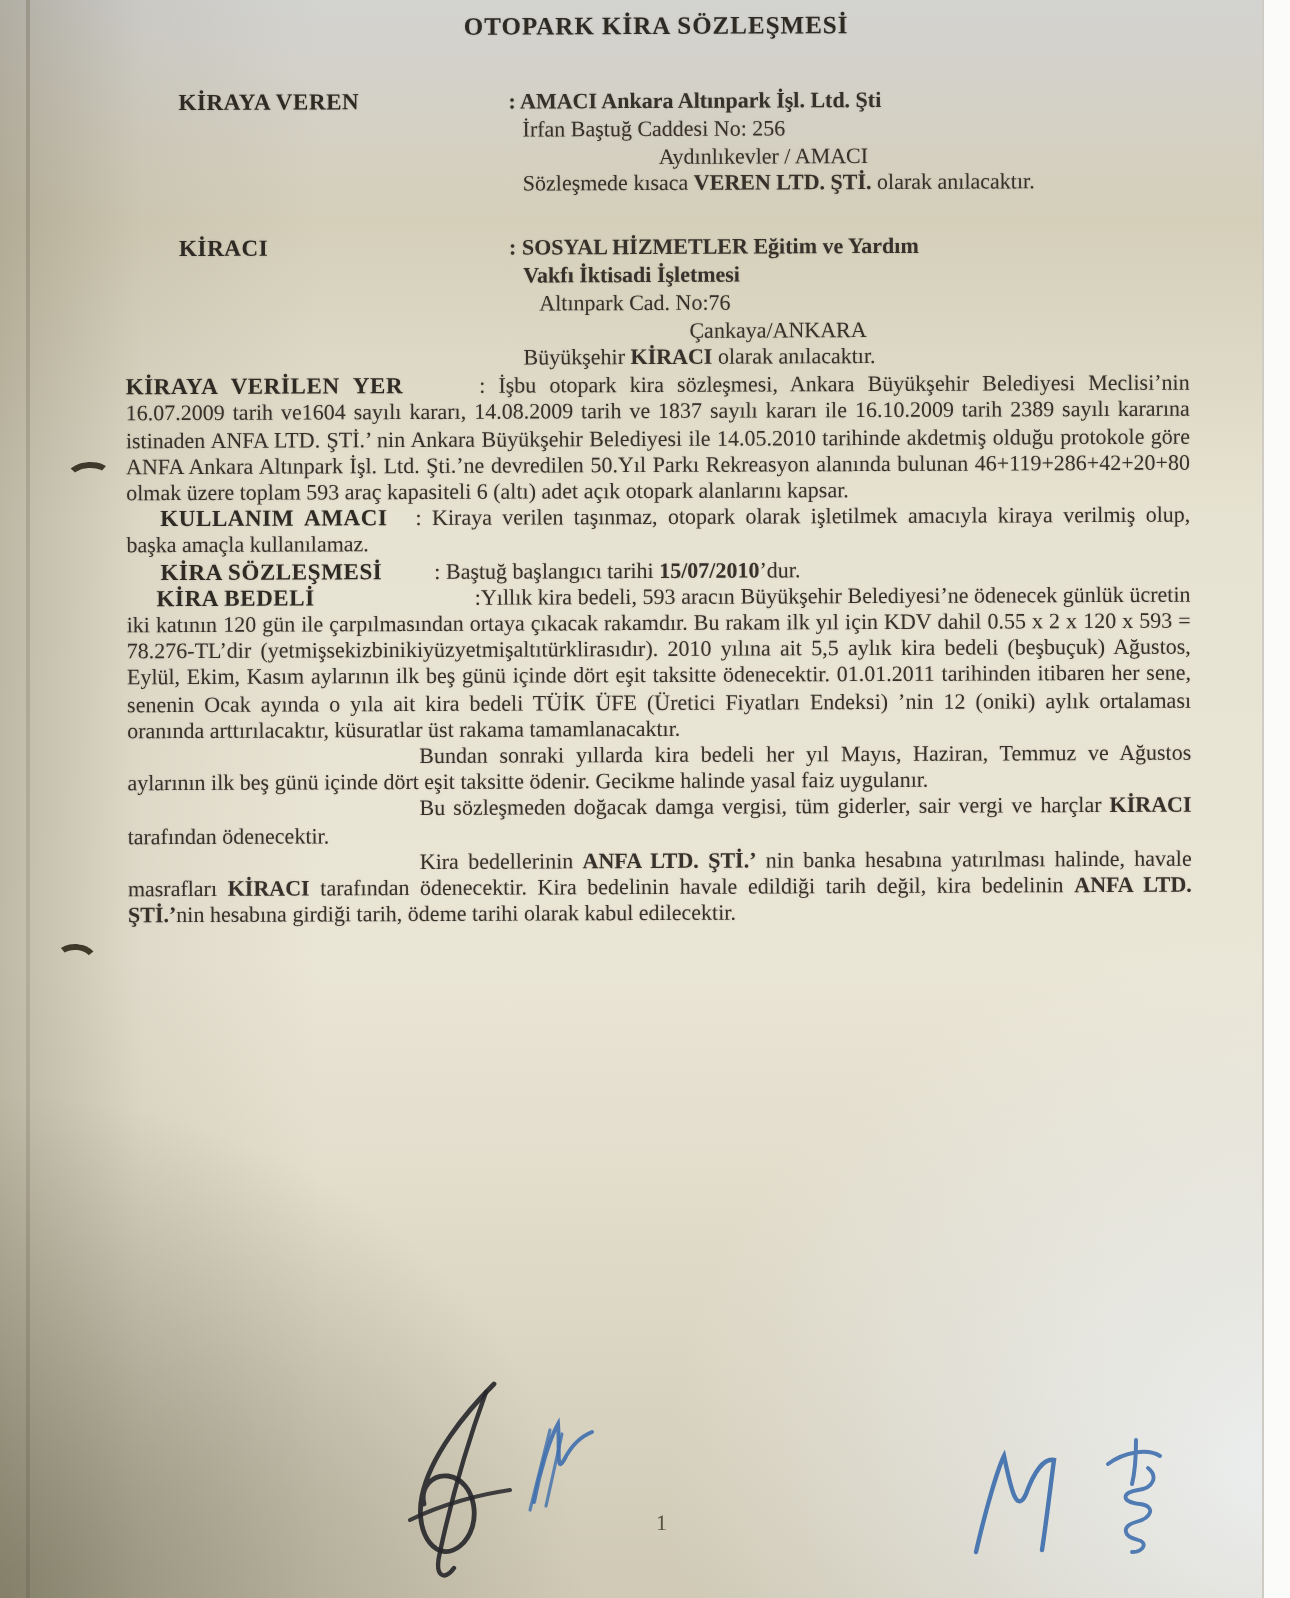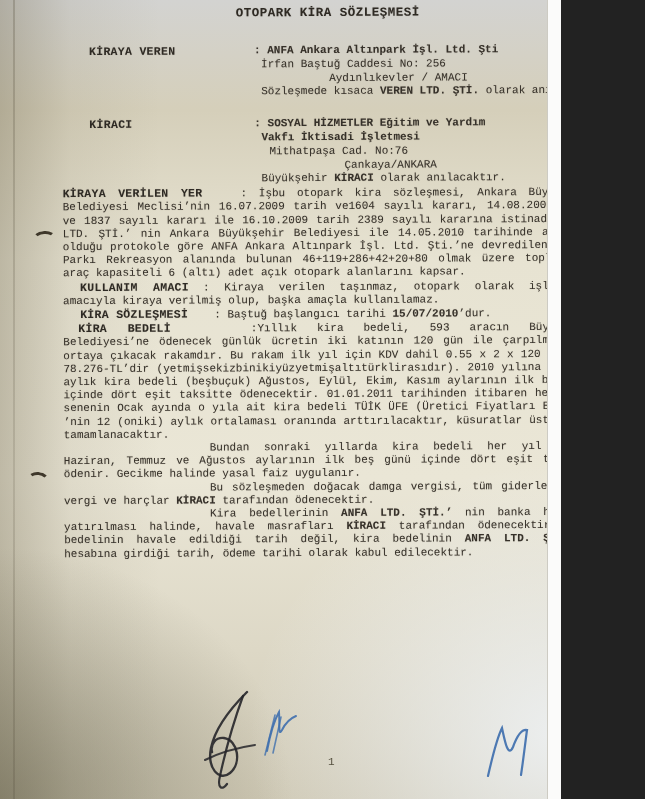--- a/index.html
+++ b/index.html
@@ -1,20 +1,20 @@
 <!DOCTYPE html>
 <html lang="tr"><head>
 <meta charset="utf-8">
 <style>
   html,body{margin:0;padding:0;background:#222;}
   .photo{
     position:relative;
-    width:561px;height:799px;
+    width:645px;height:799px;
     overflow:hidden;
-    font-family:Liberation Mono, monospace;
+    font-family:Liberation Serif, serif;
     color:#36312a;
     background:
       radial-gradient(ellipse 480px 420px at 100% 92%, rgba(240,244,248,0.85), rgba(240,244,248,0) 65%),
       radial-gradient(ellipse 430px 370px at 0% 100%, rgba(92,88,66,0.50), rgba(92,88,66,0) 68%),
       linear-gradient(to right, rgba(120,112,88,0.38), rgba(120,112,88,0.10) 70px, rgba(120,112,88,0) 160px),
       linear-gradient(to bottom, #d3d3d1 0px, #d5cfba 110px, #e7e3d2 260px, #eae6d6 480px, #ddd8c6 650px, #cfc9b5 799px);
   }
   .scan-edge{
     position:absolute;top:0;right:0;bottom:0;width:13px;
     background:#fbfbfa;border-left:1px solid rgba(160,155,140,0.5);
@@ -96,33 +96,33 @@
   <div class="bmark m1"></div>
   <div class="bmark m2"></div>
 
   <div class="content">
 
     <h1 class="doc-title">OTOPARK KİRA SÖZLEŞMESİ</h1>
 
     <section class="party first">
       <div class="plabel">KİRAYA VEREN</div>
       <div class="pvalue">
-        <div class="vline"><span class="b">: ANFA Ankara Altınpark İşl. Ltd. Şti</span></div>
+        <div class="vline"><span class="b">: AMACI Ankara Altınpark İşl. Ltd. Şti</span></div>
         <div class="vline ind-a"><span>İrfan Baştuğ Caddesi No: 256</span></div>
         <div class="vline ind-b"><span>Aydınlıkevler / AMACI</span></div>
         <div class="vline ind-a"><span>Sözleşmede kısaca </span><span class="b">VEREN LTD. ŞTİ.</span><span> olarak anılacaktır.</span></div>
       </div>
     </section>
 
     <section class="party second">
       <div class="plabel">KİRACI</div>
       <div class="pvalue">
         <div class="vline"><span class="b">: SOSYAL HİZMETLER Eğitim ve Yardım</span></div>
         <div class="vline ind-a"><span class="b">Vakfı İktisadi İşletmesi</span></div>
-        <div class="vline ind-c"><span>Mithatpaşa Cad. No:76</span></div>
+        <div class="vline ind-c"><span>Altınpark Cad. No:76</span></div>
         <div class="vline ind-d"><span>Çankaya/ANKARA</span></div>
         <div class="vline ind-a"><span>Büyükşehir </span><span class="b">KİRACI</span><span> olarak anılacaktır.</span></div>
       </div>
     </section>
 
     <p class="flow yer"><span class="flabel">KİRAYA VERİLEN YER</span><span class="gap"></span><span><span>: İşbu otopark kira sözleşmesi, Ankara Büyükşehir Belediyesi Meclisi’nin 16.07.2009 tarih ve1604 sayılı kararı, 14.08.2009 tarih ve 1837 sayılı kararı ile 16.10.2009 tarih 2389 sayılı kararına istinaden ANFA LTD. ŞTİ.’ nin Ankara Büyükşehir Belediyesi ile 14.05.2010 tarihinde akdetmiş olduğu protokole göre ANFA Ankara Altınpark İşl. Ltd. Şti.’ne devredilen 50.Yıl Parkı Rekreasyon alanında bulunan 46+119+286+42+20+80 olmak üzere toplam 593 araç kapasiteli 6 (altı) adet açık otopark alanlarını kapsar.</span></span></p>
 
     <p class="flow kullanim"><span class="flabel">KULLANIM AMACI</span><span class="gap"></span><span><span>: Kiraya verilen taşınmaz, otopark olarak işletilmek amacıyla kiraya verilmiş olup, başka amaçla kullanılamaz.</span></span></p>
 
     <p class="single baslangic"><span class="flabel">KİRA SÖZLEŞMESİ</span><span class="gap"></span><span><span>: Baştuğ başlangıcı tarihi </span><span class="b">15/07/2010</span><span>’dur.</span></span></p>

